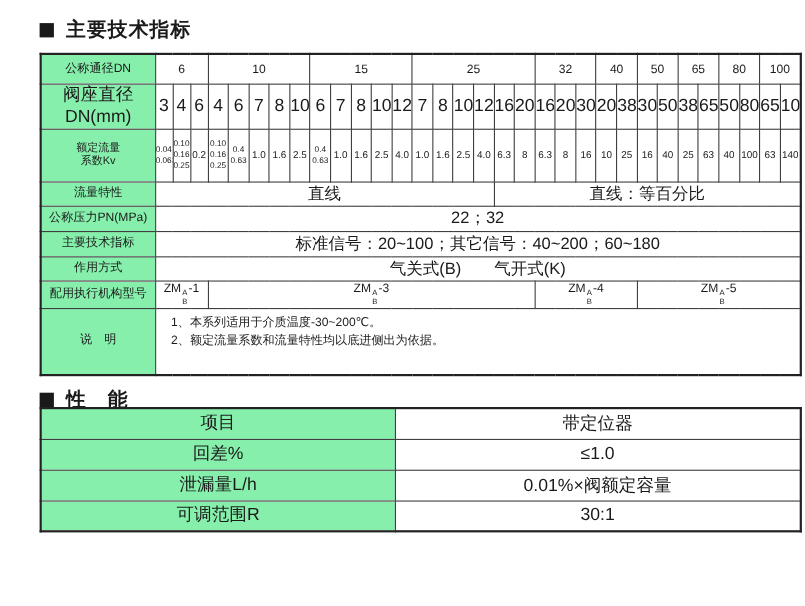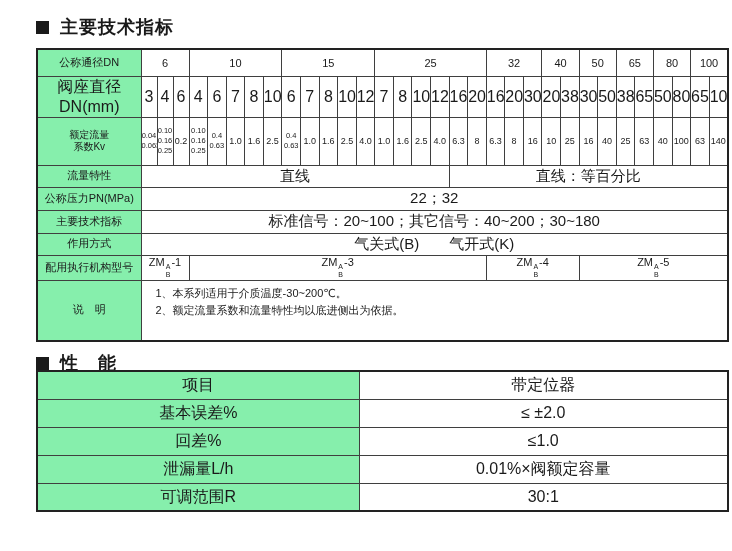--- a/index.html
+++ b/index.html
@@ -198,21 +198,21 @@
       <td class="lab">流量特性</td>
     <td colspan="17" class="merged">直线</td>
         <td colspan="15" class="merged">直线：等百分比</td>
       </tr>
     <tr class="r5">
       <td class="lab">公称压力PN(MPa)</td>
       <td class="merged" colspan="32">22；32</td>
     </tr>
     <tr class="r6">
       <td class="lab">主要技术指标</td>
-      <td class="merged" colspan="32">标准信号：20~100；其它信号：40~200；30~180</td>
+      <td class="merged" colspan="32">标准信号：20~100；其它信号：40~200；60~180</td>
     </tr>
     <tr class="r7">
       <td class="lab">作用方式</td>
       <td class="merged" colspan="32">气关式(B)　　气开式(K)</td>
     </tr>
     <tr class="r8" id="act-row">
       <td class="lab">配用执行机构型号</td>
     <td colspan="3" class="act">ZM<span class="stack">
             <span>A</span>
             <span>B</span>
@@ -243,24 +243,20 @@
   <span>性　能</span>
 </div>
 
 <table class="t2">
   <tbody>
     <tr>
       <td class="lab item">项目</td>
       <td>带定位器</td>
     </tr>
     <tr>
-      <td class="lab item">基本误差%</td>
-      <td>≤ ±2.0</td>
-    </tr>
-    <tr>
       <td class="lab item">回差%</td>
       <td>≤1.0</td>
     </tr>
     <tr>
       <td class="lab item">泄漏量L/h</td>
       <td>0.01%×阀额定容量</td>
     </tr>
     <tr>
       <td class="lab item">可调范围R</td>
       <td>30:1</td>

